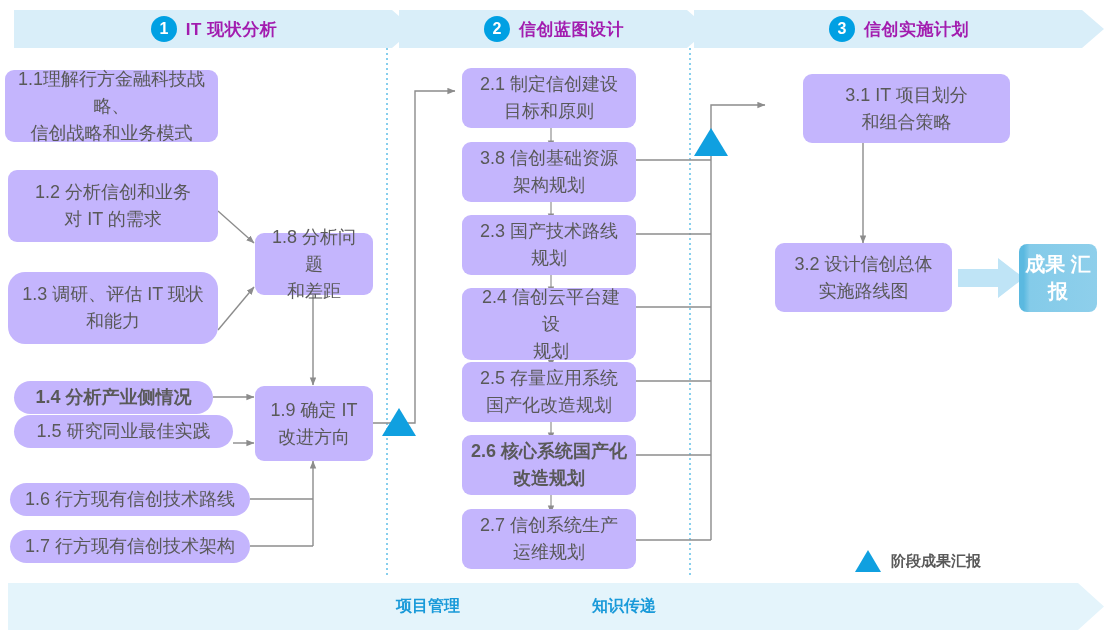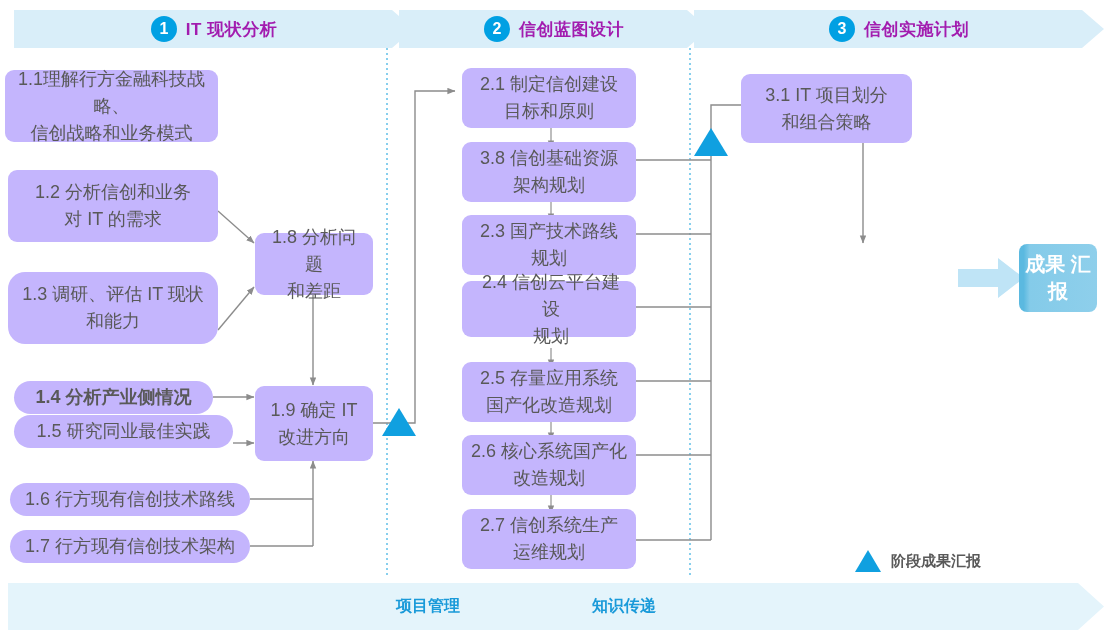--- a/index.html
+++ b/index.html
@@ -261,52 +261,58 @@
       <span>3.8 信创基础资源</span>
       <span>架构规划</span>
     </div>
   </div>
   <div class="box" style="left:462px;top:215px;width:174px;height:60px;">
     <div>
       <span>2.3 国产技术路线</span>
       <span>规划</span>
     </div>
   </div>
-  <div class="box" style="left:462px;top:281px;width:174px;height:56px;padding-left:12px;">
+  <div class="box" style="left:462px;top:288px;width:174px;height:72px;padding-left:12px;">
     <div>
       <span>2.4 信创云平台建设</span>
       <span>规划</span>
     </div>
   </div>
   <div class="box" style="left:462px;top:362px;width:174px;height:60px;">
     <div>
       <span>2.5 存量应用系统</span>
       <span>国产化改造规划</span>
     </div>
   </div>
-  <div class="box" style="left:462px;top:435px;width:174px;height:60px;">
+  <div class="box" style="left:462px;top:435px;width:174px;height:60px;font-weight:bold;">
     <div>
       <span>2.6 核心系统国产化</span>
       <span>改造规划</span>
     </div>
   </div>
   <div class="box" style="left:462px;top:509px;width:174px;height:60px;">
     <div>
       <span>2.7 信创系统生产</span>
       <span>运维规划</span>
     </div>
   </div>
 
-  <div class="box" style="left:741px;top:74px;width:171px;height:69px;">
+  <div class="box" style="left:803px;top:74px;width:207px;height:69px;">
     <div>
       <span>3.1 IT 项目划分</span>
       <span>和组合策略</span>
     </div>
   </div>
 
+  <div class="box" style="left:775px;top:243px;width:177px;height:69px;">
+    <div>
+      <span>3.2 设计信创总体</span>
+      <span>实施路线图</span>
+    </div>
+  </div>
 
   <svg style="position:absolute;left:958px;top:255px;width:68px;height:46px;" viewBox="0 0 68 46">
     <path d="M0,14 L40,14 L40,3 L66,23 L40,43 L40,32 L0,32 Z" fill="#bfe4f6"></path>
   </svg>
 
   <div class="result-badge" style="left:1019px;top:244px;width:78px;height:68px;">
     <div>
       <span>成果</span>
       <span>汇报</span>
     </div>

